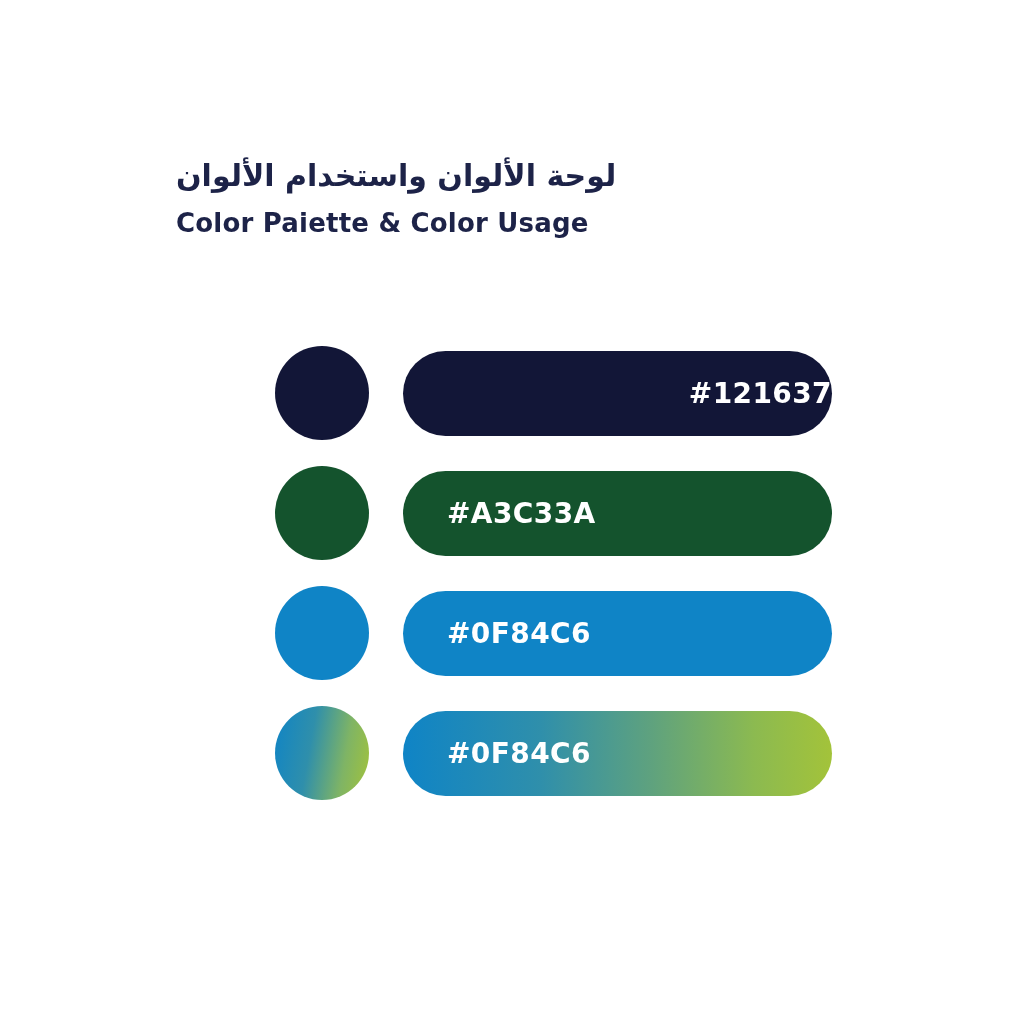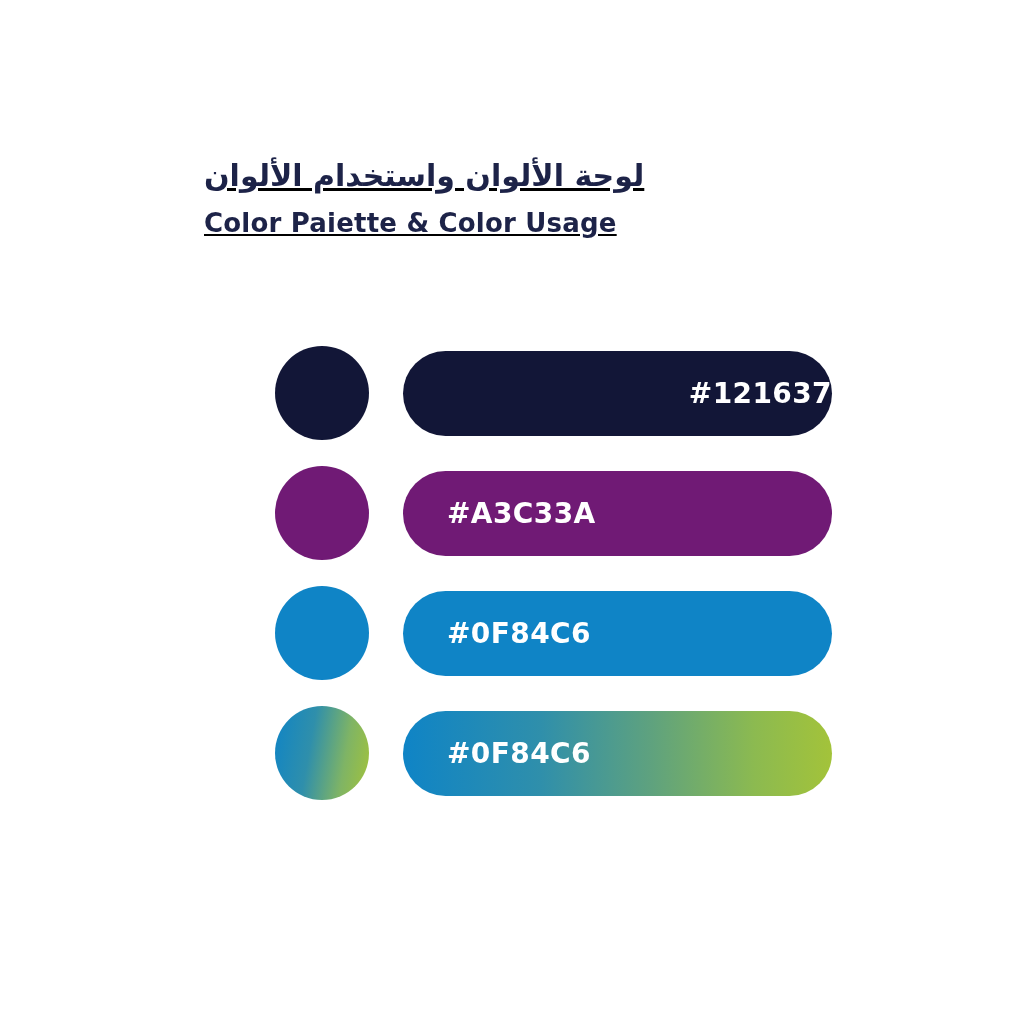--- a/index.html
+++ b/index.html
@@ -18,24 +18,23 @@
   .page {
     position: relative;
     width: 1024px;
     height: 1024px;
     background: #ffffff;
   }
 
   
   .heading {
     position: absolute;
-    left: 204px;
+    left: 176px;
     top: 155px;
     width: 700px;
-    text-decoration: underline;
   }
 
   .title-ar {
     direction: rtl;
     text-align: left;
     unicode-bidi: bidi-override;
     font-family: "DejaVu Sans", "Liberation Sans", sans-serif;
     font-size: 30px;
     font-weight: 700;
     letter-spacing: 0px;
@@ -98,21 +97,21 @@
     font-family: "DejaVu Sans", "Liberation Sans", sans-serif;
     font-size: 28px;
     font-weight: 700;
     letter-spacing: 0.4px;
     color: #ffffff;
     white-space: nowrap;
   }
 
   
   .fill-navy  { background: #121637; justify-content: flex-end; }
-  .fill-green { background: #701a75; }
+  .fill-green { background: #14532d; }
   .fill-blue  { background: #0f84c6; }
 
   .fill-grad-dot {
     background: linear-gradient(100deg, #0f84c6 0%, #2f8fab 38%, #7fb465 72%, #a3c33a 100%);
   }
   .fill-grad-pill {
     background: linear-gradient(90deg, #0f84c6 0%, #2f8fab 32%, #5fa27e 58%, #8cba50 82%, #a3c33a 100%);
   }
 </style>
 </head>

